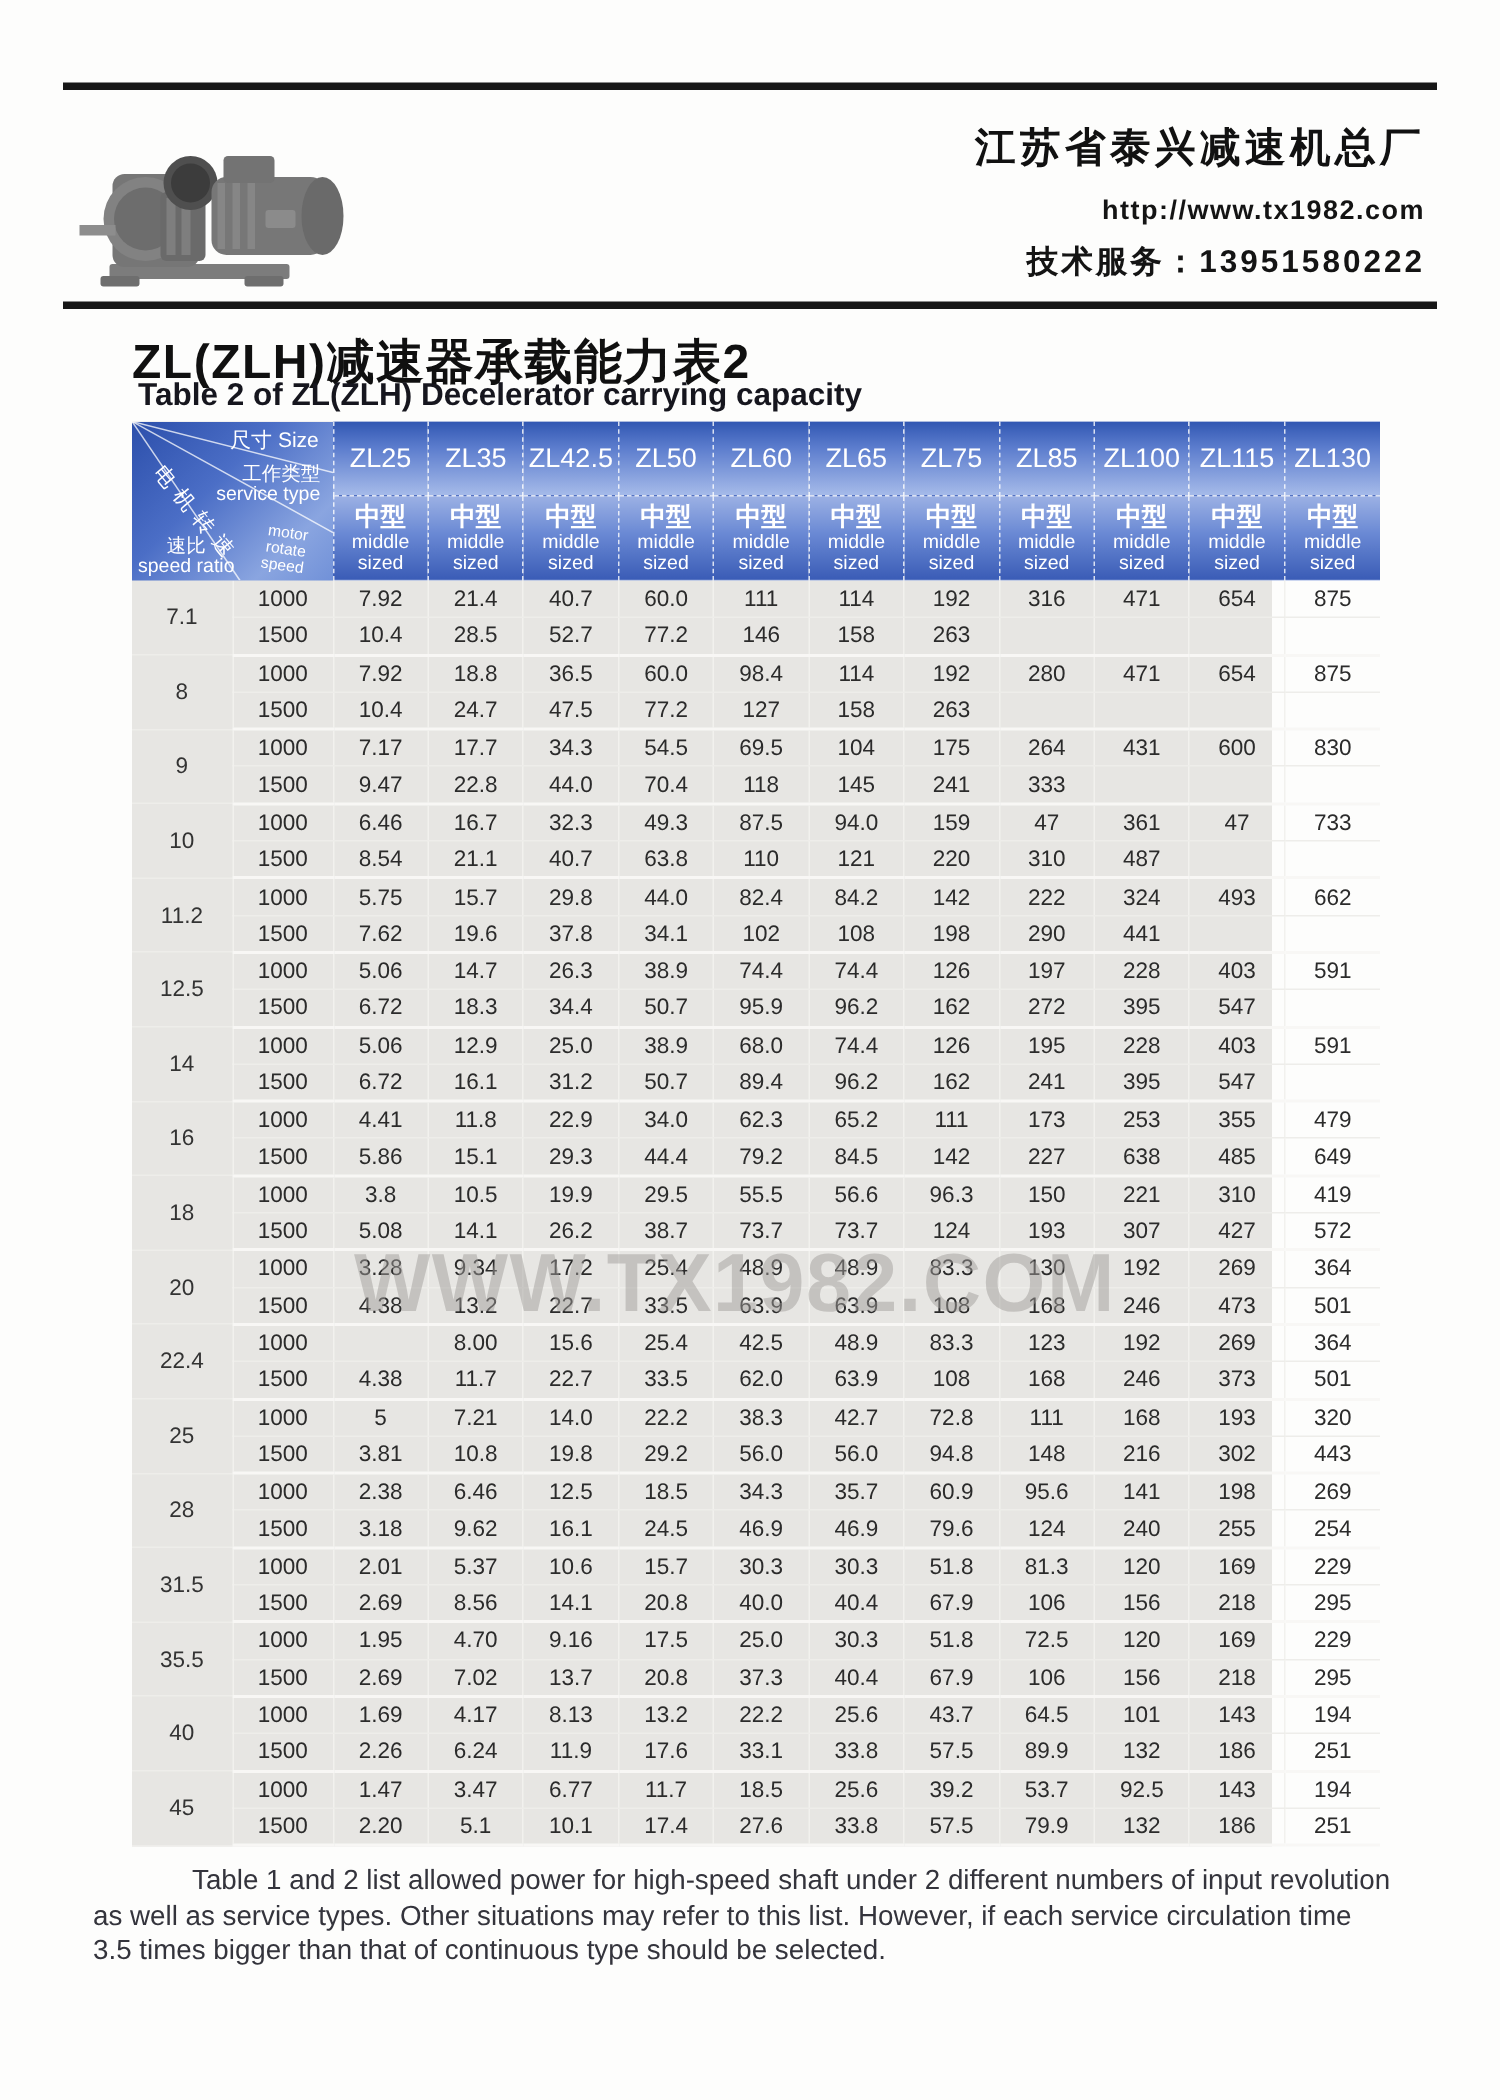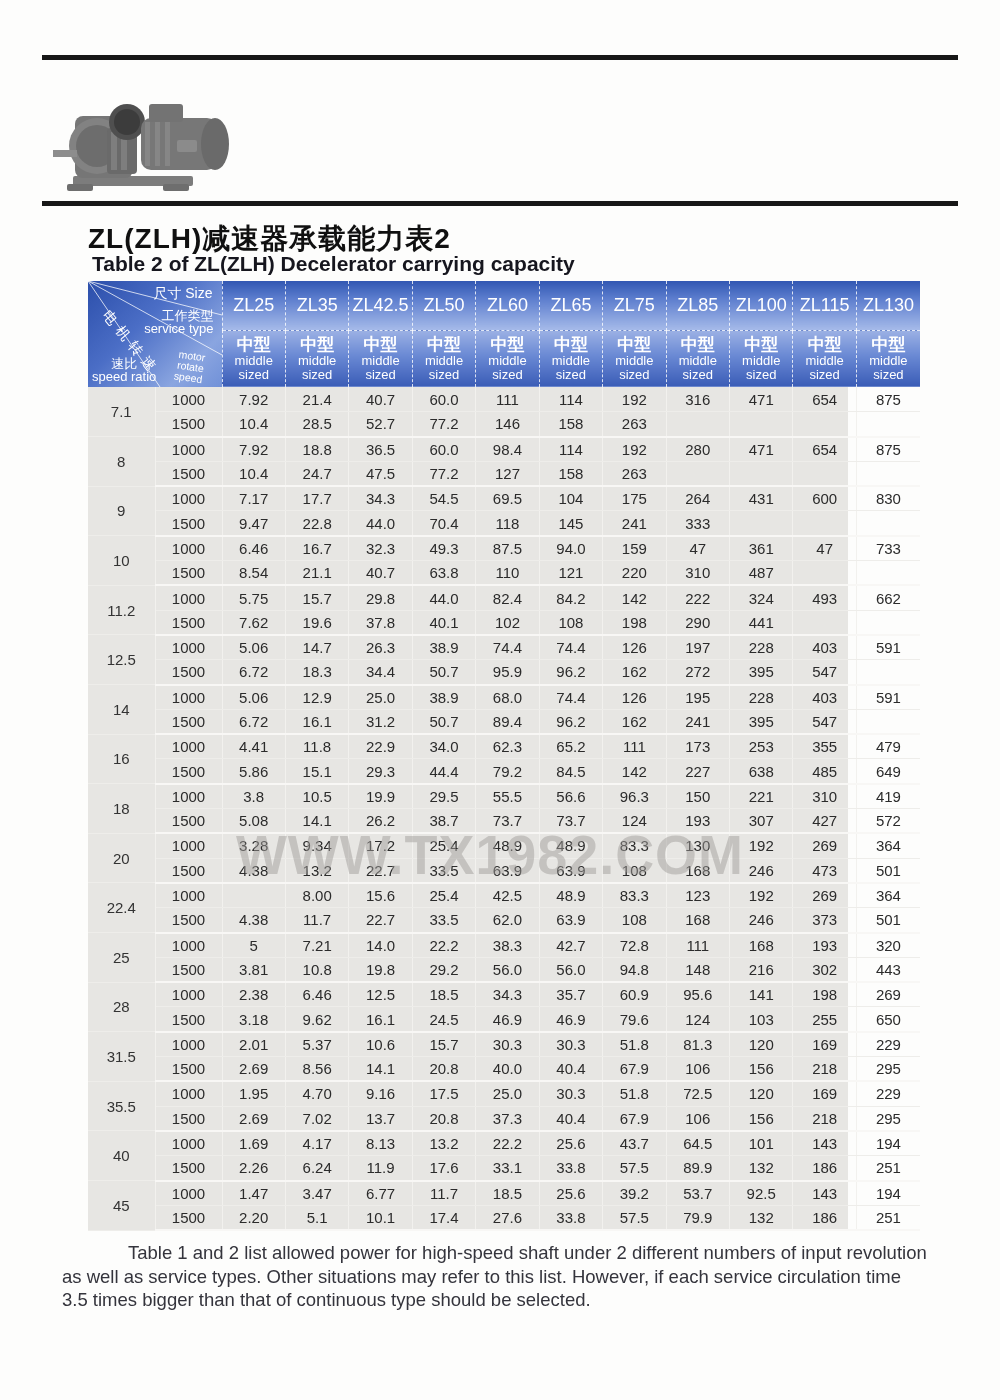--- a/index.html
+++ b/index.html
@@ -15,21 +15,21 @@
   .topbar.second { top:201px; }
 
   
   .logo-wrap { position:absolute; left:45px; top:88px; width:230px; height:108px; }
   .company-block { position:absolute; right:50px; top:80px; text-align:right; }
   .company-name { font-size:27px; font-weight:bold; color:#111; letter-spacing:3px; }
   .company-url { font-size:18px; font-weight:bold; color:#141414; margin-top:14px; letter-spacing:1px; }
   .company-phone { font-size:21px; font-weight:bold; color:#141414; margin-top:9px; letter-spacing:2px; }
 
   
-  .title-cn { position:absolute; left:88px; top:220px; font-size:28px; font-weight:bold; color:#101010; letter-spacing:1px; }
+  .title-cn { position:absolute; left:88px; top:220px; font-size:32px; font-weight:bold; color:#101010; letter-spacing:1px; }
   .title-en { position:absolute; left:92px; top:252px; font-size:21px; font-weight:bold; color:#16161e; }
 
   
   .table-wrap { position:absolute; left:88px; top:281px; width:760px; background:#e7e6e3; }
   table { border-collapse:collapse; table-layout:fixed; width:832px; position:relative; z-index:2; }
   col.c-ratio { width:67px; } col.c-speed { width:67px; } col.c-data { width:63.45px; }
 
   thead th { font-weight:normal; color:#fff; text-align:center; vertical-align:middle; padding:0; }
   th.zl-head {
     height:49px; font-size:18px;
@@ -116,20 +116,25 @@
       <ellipse cx="170" cy="56" rx="14" ry="26" fill="#6a6a6a"></ellipse>
       <rect x="100" y="34" width="5" height="44" fill="#868686"></rect>
       <rect x="110" y="34" width="5" height="44" fill="#868686"></rect>
       <rect x="120" y="34" width="5" height="44" fill="#868686"></rect>
 
       <rect x="104" y="16" width="34" height="18" rx="3" fill="#737373"></rect>
       <rect x="132" y="52" width="20" height="12" rx="2" fill="#8b8b8b"></rect>
     </svg>
   </div>
 
+  <div class="company-block">
+    <div class="company-name">江苏省泰兴减速机总厂</div>
+    <div class="company-url">http://www.tx1982.com</div>
+    <div class="company-phone">技术服务：13951580222</div>
+  </div>
 
   <div class="topbar second"></div>
 
   <div class="title-cn">ZL(ZLH)减速器承载能力表2</div>
   <div class="title-en">Table 2 of ZL(ZLH) Decelerator carrying capacity</div>
 
   <div class="table-wrap">
     <table>
       <colgroup>
         <col class="c-ratio">
@@ -366,21 +371,21 @@
             <td class="val-cell">222</td>
             <td class="val-cell">324</td>
             <td class="val-cell">493</td>
             <td class="val-cell">662</td>
           </tr>
           <tr class="group-end">
             <td class="speed-cell">1500</td>
             <td class="val-cell">7.62</td>
             <td class="val-cell">19.6</td>
             <td class="val-cell">37.8</td>
-            <td class="val-cell">40.1</td>
+            <td class="val-cell">34.1</td>
             <td class="val-cell">102</td>
             <td class="val-cell">108</td>
             <td class="val-cell">198</td>
             <td class="val-cell">290</td>
             <td class="val-cell">441</td>
             <td class="val-cell"></td>
             <td class="val-cell"></td>
           </tr>
           <tr>
             <td rowspan="2" class="ratio-cell">12.5</td>
@@ -603,23 +608,23 @@
           <tr class="group-end">
             <td class="speed-cell">1500</td>
             <td class="val-cell">3.18</td>
             <td class="val-cell">9.62</td>
             <td class="val-cell">16.1</td>
             <td class="val-cell">24.5</td>
             <td class="val-cell">46.9</td>
             <td class="val-cell">46.9</td>
             <td class="val-cell">79.6</td>
             <td class="val-cell">124</td>
-            <td class="val-cell">103</td>
+            <td class="val-cell">240</td>
             <td class="val-cell">255</td>
-            <td class="val-cell">650</td>
+            <td class="val-cell">254</td>
           </tr>
           <tr>
             <td rowspan="2" class="ratio-cell">31.5</td>
             <td class="speed-cell">1000</td>
             <td class="val-cell">2.01</td>
             <td class="val-cell">5.37</td>
             <td class="val-cell">10.6</td>
             <td class="val-cell">15.7</td>
             <td class="val-cell">30.3</td>
             <td class="val-cell">30.3</td>

